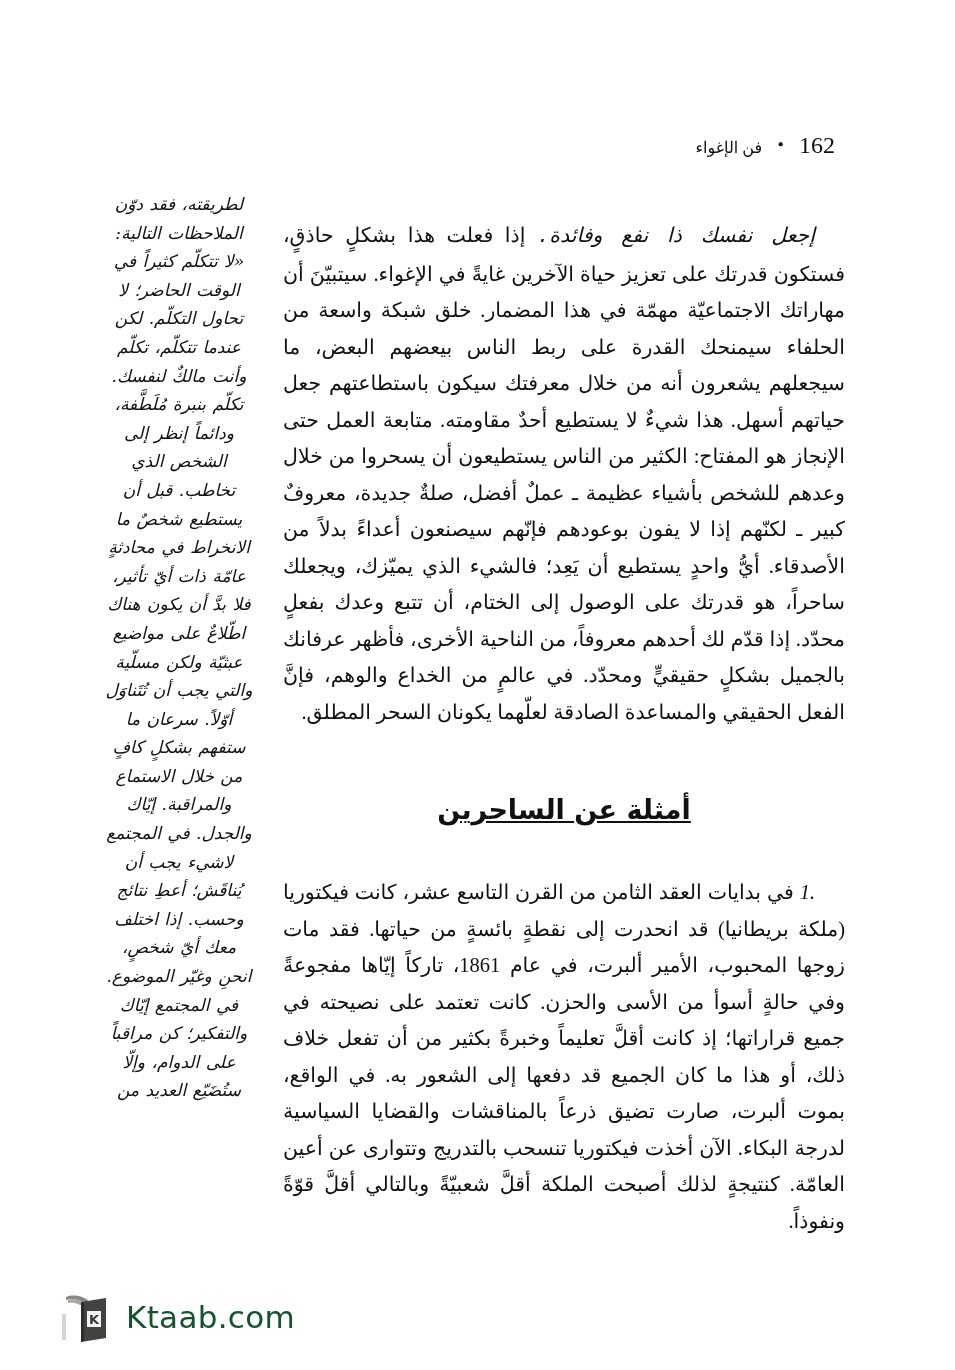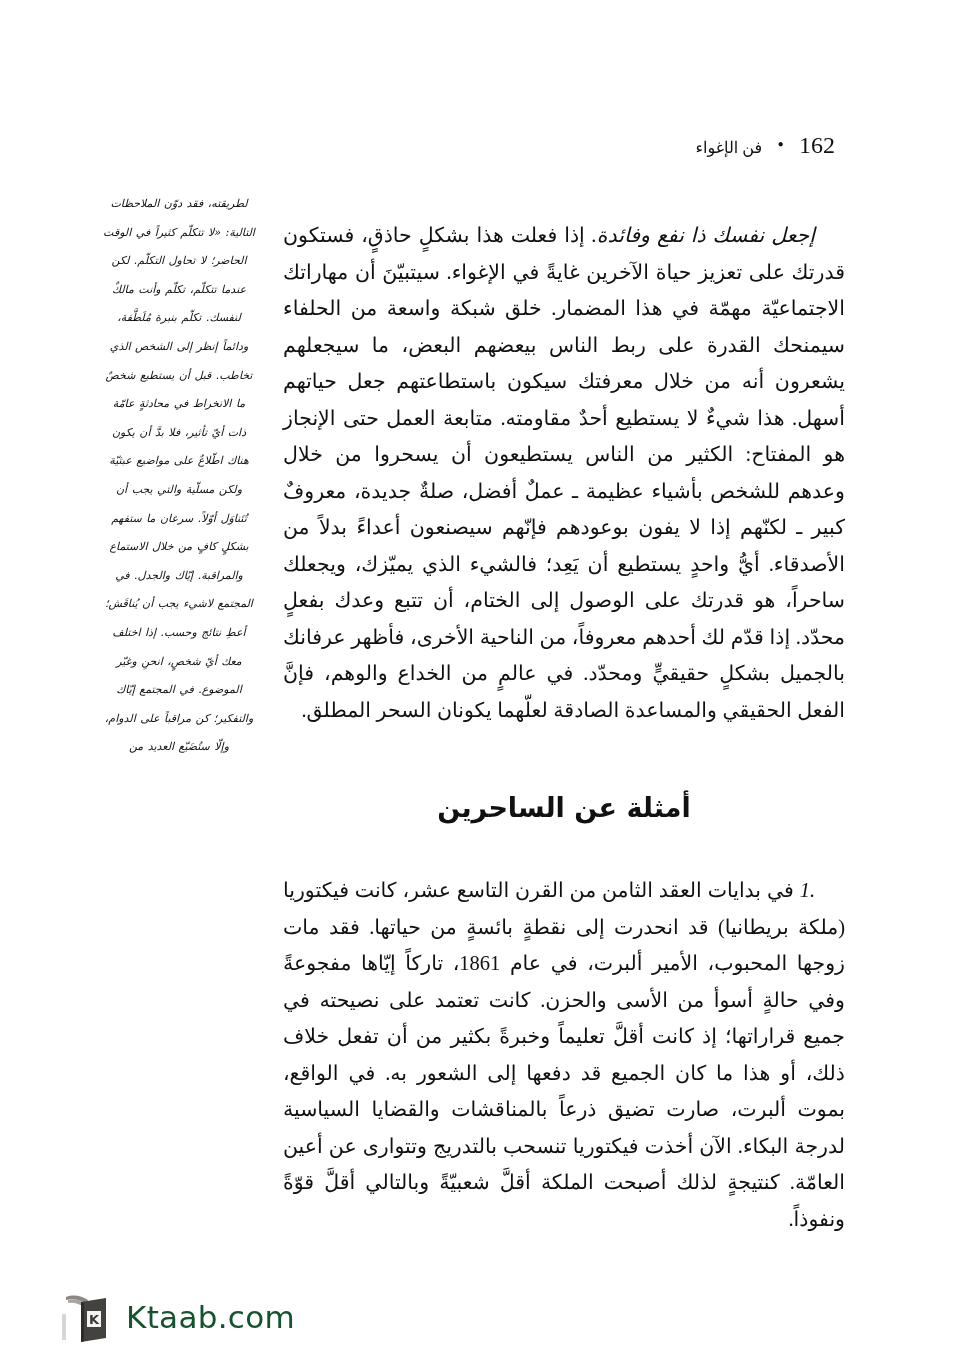--- a/index.html
+++ b/index.html
@@ -94,51 +94,52 @@
     text-justify: inter-word;
     word-spacing: 0.5px;
   }
 
   .para-gap { height: 34px; }
 
   .para-indent { text-indent: 30px; }
 
   .lead-italic {
     font-style: italic;
-    font-family: Liberation Serif, serif;
+    font-family: Liberation Mono, monospace;
     margin-top: 36px;
   }
 
   .item-number {
     font-style: italic;
     direction: ltr;
     unicode-bidi: isolate;
     font-family: "Liberation Serif", "DejaVu Serif", serif;
   }
 
   
   .section-heading {
     font-family: "DejaVu Sans", "Liberation Sans", sans-serif;
     font-weight: bold;
     font-size: 27px;
     line-height: 40px;
     text-align: center;
     margin: 0;
     padding: 0;
+    text-decoration: underline;
   }
   .heading-block {
     margin-top: 60px;
     margin-bottom: 44px;
   }
 
   
   .margin-note {
     font-family: "DejaVu Serif", "Liberation Serif", serif;
     font-style: italic;
-    font-size: 11px;
+    font-size: 17px;
     line-height: 28.6px;
     text-align: center;
     margin: 0;
     color: #121212;
     word-spacing: 1px;
   }
 
   
   .footer {
     position: absolute;

